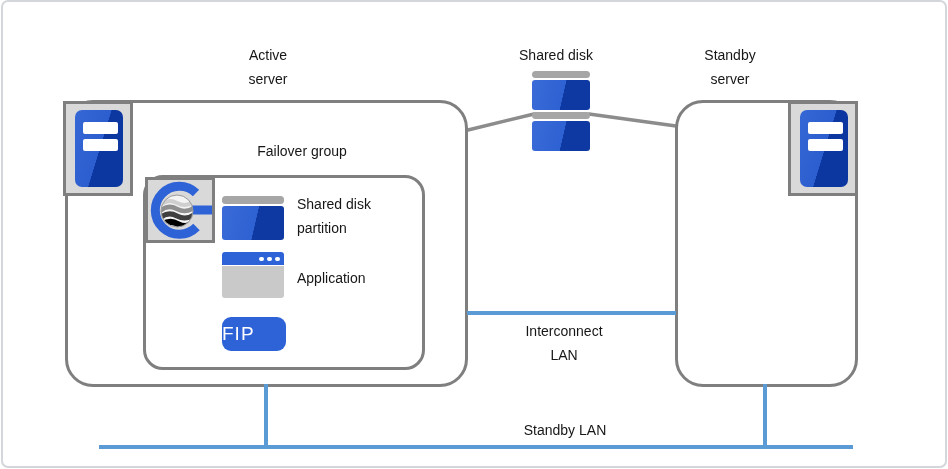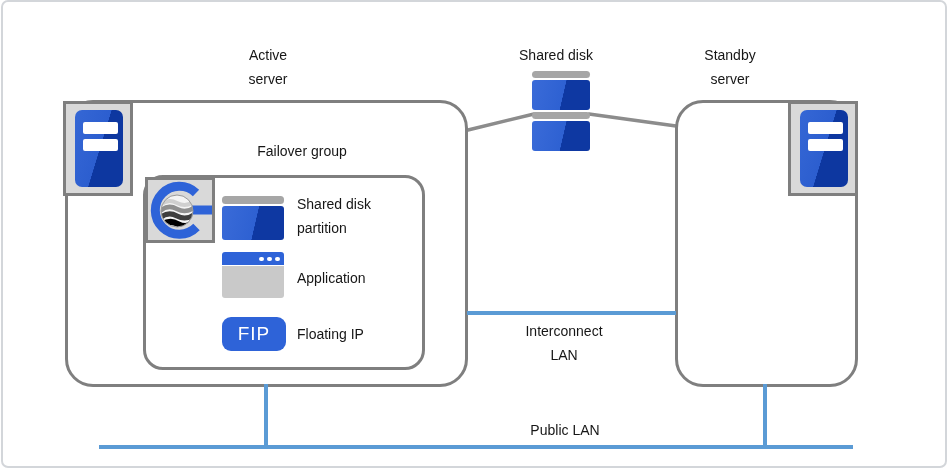--- a/index.html
+++ b/index.html
@@ -10,21 +10,21 @@
   .ctr{text-align:center;}
   .server-box{position:absolute;background:#fff;border:3px solid #7f7f7f;border-radius:28px;}
   .group-box{position:absolute;background:#fff;border:3px solid #7f7f7f;border-radius:20px;}
   .icon-chip{position:absolute;background:#d9d9d9;border:3px solid #7f7f7f;box-sizing:border-box;}
   .tower{position:absolute;border-radius:7px;background:linear-gradient(107deg,#3567d5 0%,#2c5ecf 51%,#0d37a0 51.5%);}
   .tower .bar{position:absolute;left:8px;width:35px;height:12px;background:#fff;border-radius:2px;}
   .disk-cap{background:#a6a6a6;border-radius:3.5px;height:7px;}
   .disk-body{background:linear-gradient(103deg,#3a6bd8 0%,#2e61d2 53%,#0e38a2 53.5%);border-radius:3px;height:30px;}
   .lan{position:absolute;background:#5b9bd5;}
   .fip{position:absolute;background:#2e63d8;border-radius:9px;color:#fff;font-size:19px;
-       display:flex;align-items:center;justify-content:center;letter-spacing:1px;}
+       display:flex;align-items:center;justify-content:flex-start;letter-spacing:1px;}
   .appwin{position:absolute;width:62px;height:46px;}
   .appwin .titlebar{position:absolute;left:0;top:0;width:100%;height:13px;background:#2e63d8;border-radius:3px 3px 0 0;}
   .appwin .dot{position:absolute;top:4.5px;width:4.5px;height:4.5px;border-radius:50%;background:#fff;}
   .appwin .bodypart{position:absolute;left:0;top:14px;width:100%;height:32px;background:#c9c9c9;border-radius:0 0 3px 3px;}
 </style>
 </head>
 <body>
 
 <div class="canvas">
 
@@ -111,21 +111,20 @@
   <div class="lbl ctr" style="left:670px;top:43px;width:120px;">Standby
 server</div>
 
   <div class="lbl ctr" style="left:232px;top:139px;width:140px;">Failover group</div>
 
   <div class="lbl" style="left:297px;top:192px;">Shared disk
 partition</div>
 
   <div class="lbl" style="left:297px;top:266px;">Application</div>
 
-  <div class="lbl" style="left:297px;top:322px;">Floating IP</div>
 
   <div class="lbl ctr" style="left:502px;top:319px;width:124px;">Interconnect
 LAN</div>
 
-  <div class="lbl ctr" style="left:500px;top:418px;width:130px;">Public LAN</div>
+  <div class="lbl ctr" style="left:500px;top:418px;width:130px;">Standby LAN</div>
 
   <div class="frame"></div>
 </div>
 
 </body></html>

